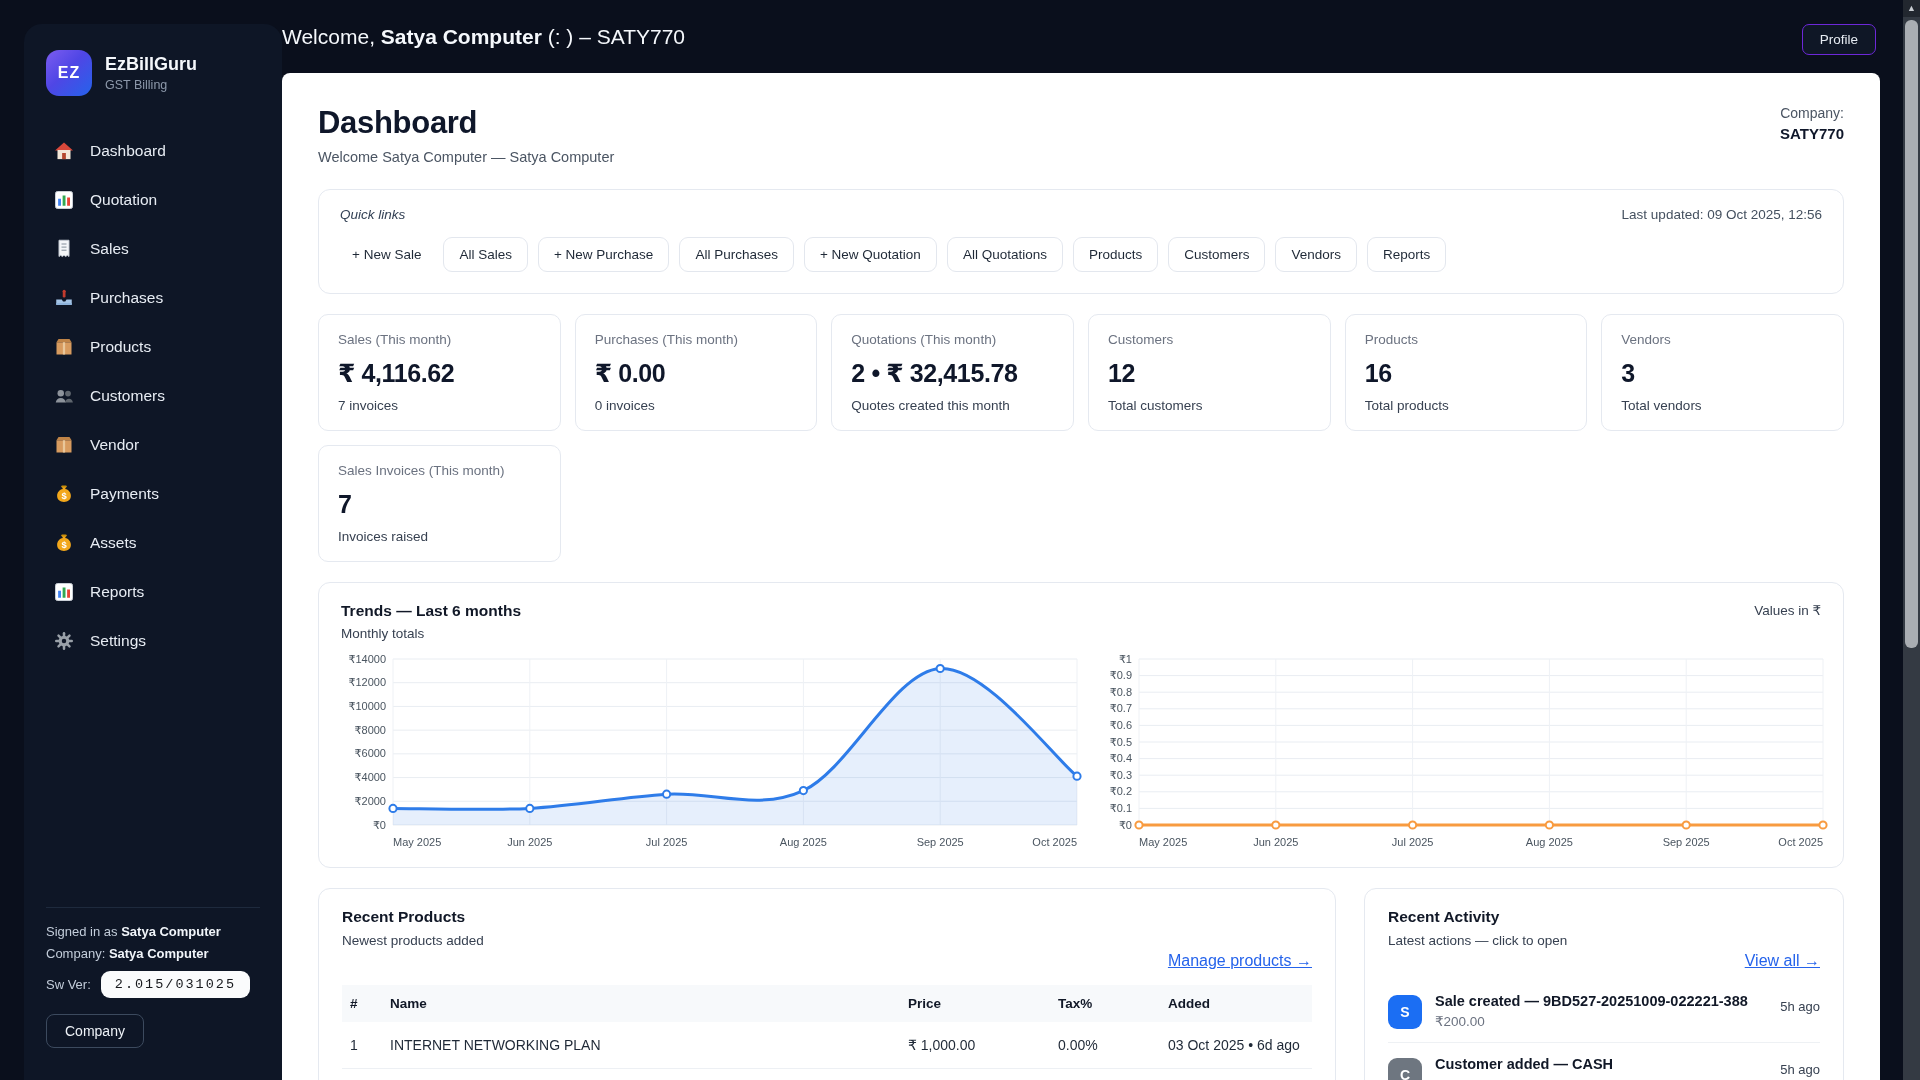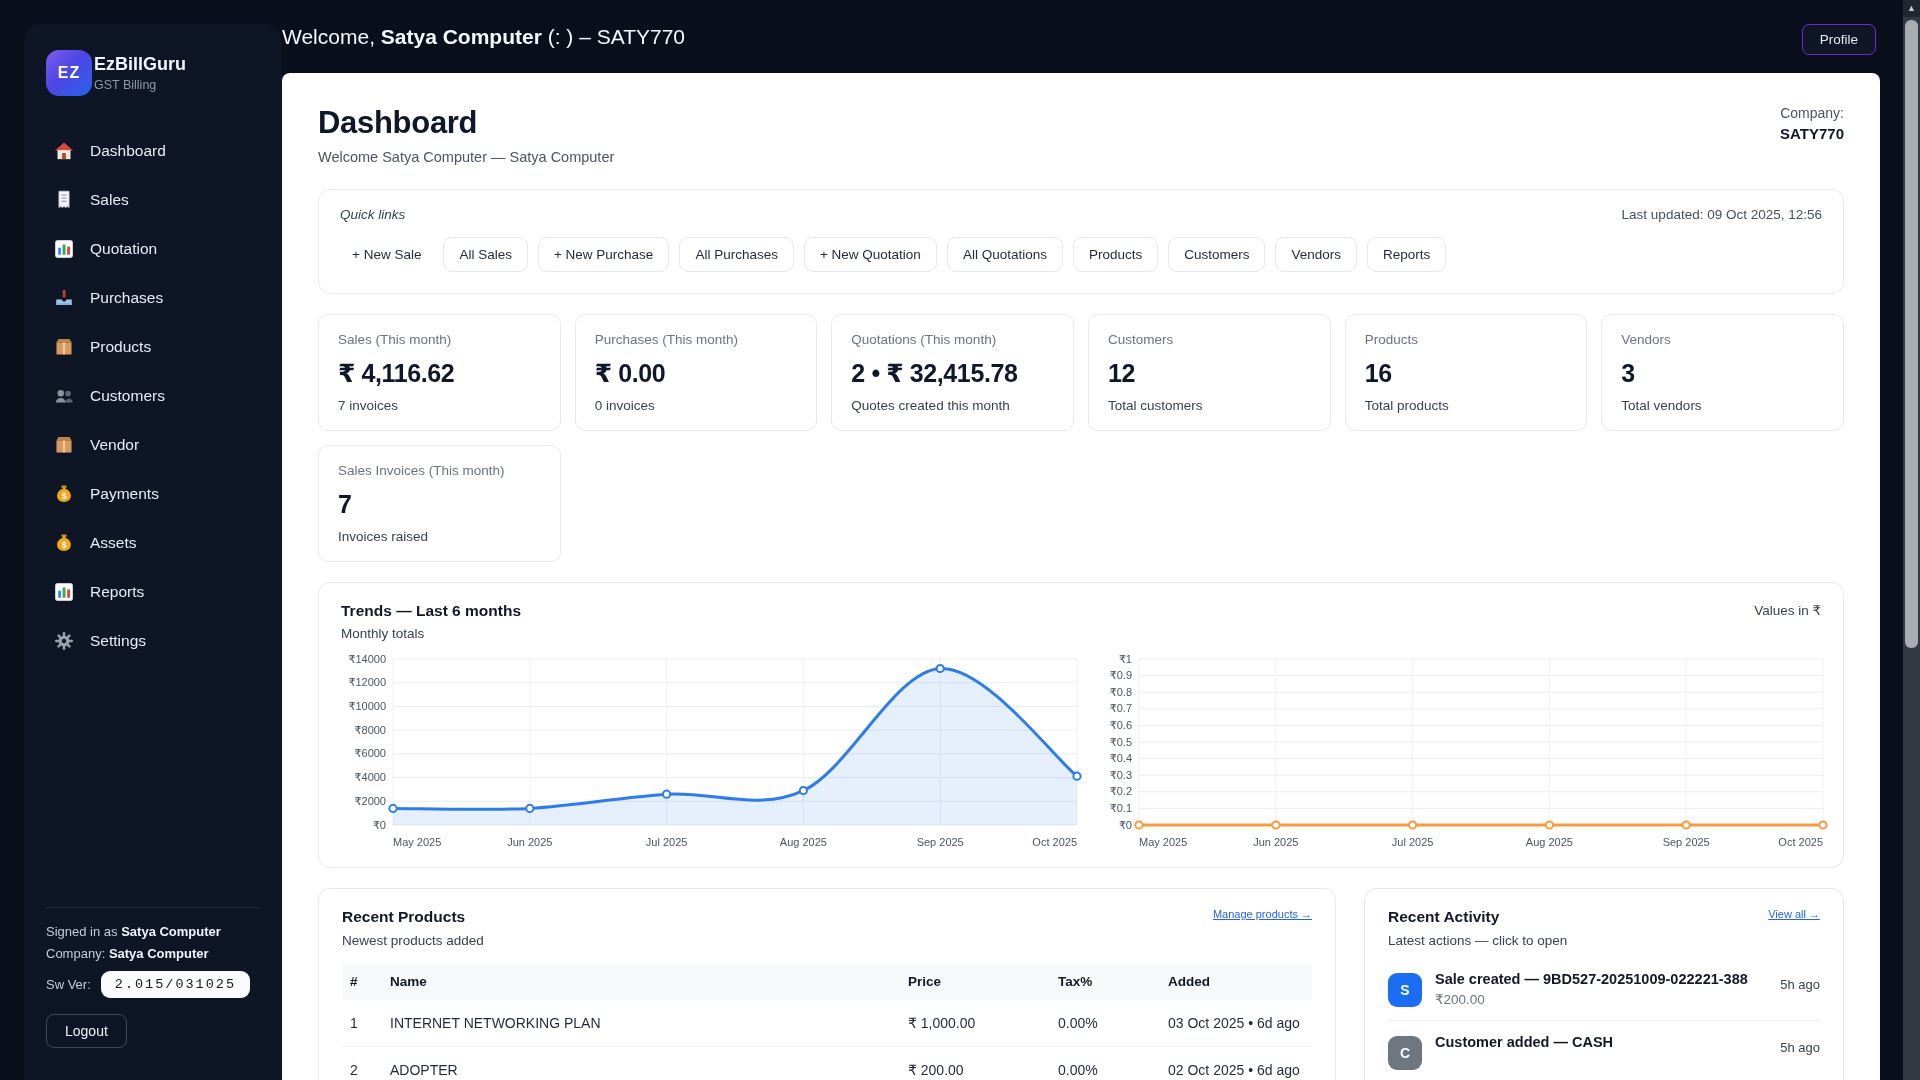--- a/index.html
+++ b/index.html
@@ -9,21 +9,21 @@
     font-family:"Liberation Sans","DejaVu Sans",sans-serif;
     color:#111827;
     position:relative;
   }
   
   .sidebar {
     position:absolute; left:24px; top:24px; bottom:0; width:258px;
     background:#0e1626; border-radius:18px 18px 0 0;
     padding:26px 22px 0 22px;
   }
-  .logo-row { display:flex; align-items:center; gap:2px; }
+  .logo-row { display:flex; align-items:center; gap:13px; }
   .logo-badge {
     width:46px; height:46px; border-radius:13px; flex:0 0 46px;
     background:linear-gradient(135deg,#7c5cf0 0%,#4f46e5 45%,#2563eb 100%);
     display:flex; align-items:center; justify-content:center;
     color:#fff; font-weight:bold; font-size:16px; letter-spacing:1px;
   }
   .app-name { color:#f4f7fb; font-size:18px; font-weight:bold; }
   .app-sub  { color:#8d99ab; font-size:12.5px; margin-top:3px; }
   .nav { margin-top:30px; }
   .nav-item {
@@ -112,21 +112,21 @@
   .values-note { font-size:13.5px; color:#374151; }
   .charts-row { display:flex; margin-top:6px; }
   .chart-box { flex:1; }
   
   .bottom-row { margin-top:20px; display:flex; gap:28px; align-items:flex-start; }
   .products-card { flex:0 0 1018px; padding:19px 23px; }
   .activity-card { flex:1; padding:19px 23px; }
   .sec-head { display:flex; justify-content:space-between; align-items:flex-start; }
   .sec-title { font-size:15.5px; font-weight:bold; color:#111827; }
   .sec-sub { font-size:13.5px; color:#374151; margin-top:7px; }
-  .sec-link { font-size:11px; color:#2563eb; text-decoration:underline; cursor:pointer; white-space:nowrap; }
+  .sec-link { font-size:16px; color:#2563eb; text-decoration:underline; cursor:pointer; white-space:nowrap;margin-top:44px; }
   table.ptable { width:100%; border-collapse:collapse; margin-top:15px; }
   .ptable th {
     background:#f7f9fb; text-align:left; font-size:13.5px; font-weight:bold;
     color:#111827; padding:11px 8px;
   }
   .ptable td {
     font-size:14px; color:#1f2937; padding:15px 8px;
     border-bottom:1px solid #edf0f4; vertical-align:top;
   }
   .col-idx { width:40px; } .col-price { width:150px; } .col-tax { width:110px; } .col-added { width:152px; }
@@ -162,38 +162,38 @@
             <path d="M8 1.2 15.2 7.6H.8z" fill="#d8483b"></path>
             <rect x="2.8" y="7.2" width="10.4" height="7.3" fill="#f3e7d8"></rect>
             <rect x="6.5" y="9.6" width="3" height="4.9" fill="#b5472e"></rect>
           </svg>
         </span>
     <span class="nav-label">Dashboard</span>
   </div>
       <div class="nav-item">
     <span class="nav-icon">
           <svg viewBox="0 0 16 16">
+            <rect x="1.2" y="1.2" width="13.6" height="13.6" rx="1.6" fill="#fff" stroke="#c9cfd6" stroke-width="0.8"></rect>
+            <rect x="3.3" y="7" width="2.3" height="5.6" fill="#4285f4"></rect>
+            <rect x="6.9" y="4.4" width="2.3" height="8.2" fill="#34a853"></rect>
+            <rect x="10.5" y="6" width="2.3" height="6.6" fill="#ea4335"></rect>
+          </svg>
+        </span>
+    <span class="nav-label">Quotation</span>
+  </div>
+      <div class="nav-item">
+    <span class="nav-icon">
+          <svg viewBox="0 0 16 16">
             <path d="M4 1h8v13l-1.3-1-1.35 1L8 13l-1.35 1-1.35-1L4 14z" fill="#f4f6f8" stroke="#c6ccd4" stroke-width="0.8"></path>
             <line x1="6" y1="4" x2="10" y2="4" stroke="#9aa3ad"></line>
             <line x1="6" y1="6.5" x2="10" y2="6.5" stroke="#9aa3ad"></line>
             <line x1="6" y1="9" x2="10" y2="9" stroke="#9aa3ad"></line>
           </svg>
         </span>
     <span class="nav-label">Sales</span>
-  </div>
-      <div class="nav-item">
-    <span class="nav-icon">
-          <svg viewBox="0 0 16 16">
-            <rect x="1.2" y="1.2" width="13.6" height="13.6" rx="1.6" fill="#fff" stroke="#c9cfd6" stroke-width="0.8"></rect>
-            <rect x="3.3" y="7" width="2.3" height="5.6" fill="#4285f4"></rect>
-            <rect x="6.9" y="4.4" width="2.3" height="8.2" fill="#34a853"></rect>
-            <rect x="10.5" y="6" width="2.3" height="6.6" fill="#ea4335"></rect>
-          </svg>
-        </span>
-    <span class="nav-label">Quotation</span>
   </div>
       <div class="nav-item">
     <span class="nav-icon">
           <svg viewBox="0 0 16 16">
             <rect x="7" y="2" width="2.2" height="5.5" rx="1" fill="#c23b2e"></rect>
             <circle cx="8.1" cy="2.6" r="1.2" fill="#c23b2e"></circle>
             <path d="M1.8 9.2h4.4l1 1.6h1.8l1-1.6h4.2v4.2H1.8z" fill="#a4c4e6"></path>
             <rect x="1.8" y="12" width="12.4" height="1.6" fill="#8fb4dc"></rect>
           </svg>
         </span>
@@ -277,21 +277,21 @@
     <span class="nav-label">Settings</span>
   </div>
     </nav>
   <div class="side-footer">
     <div class="sf-line"><span>Signed in as </span><b>Satya Computer</b></div>
     <div class="sf-line"><span>Company: </span><b>Satya Computer</b></div>
     <div class="ver-row">
       <span class="sf-line" style="margin:0">Sw Ver:</span>
       <span class="ver-pill">2.015/031025</span>
     </div>
-    <button class="logout-btn">Logout</button>
+    <button class="logout-btn">Company</button>
   </div>
 </aside>
 
 <header class="top-header">
   <div class="welcome">
     <span>Welcome, </span><b>Satya Computer</b><span> (: ) – SATY770</span>
   </div>
   <button class="profile-btn">Profile</button>
 </header>
 

